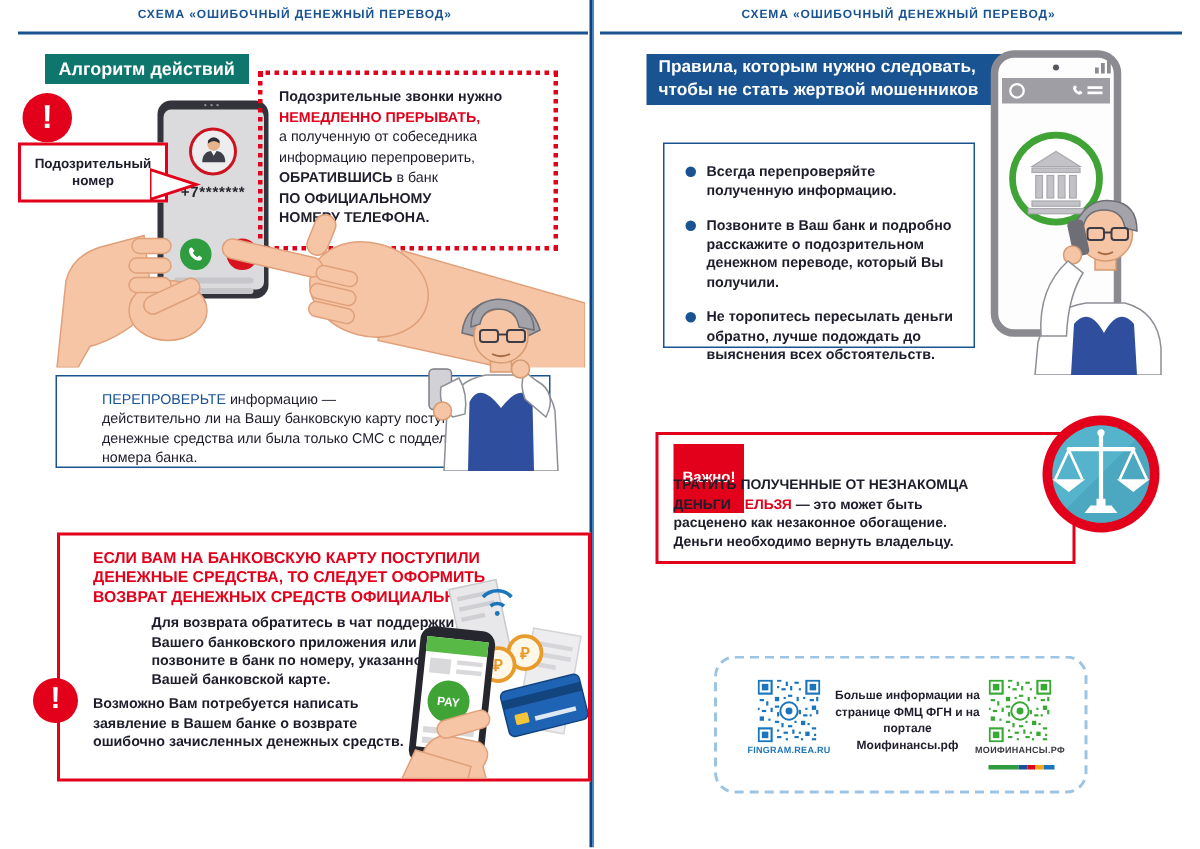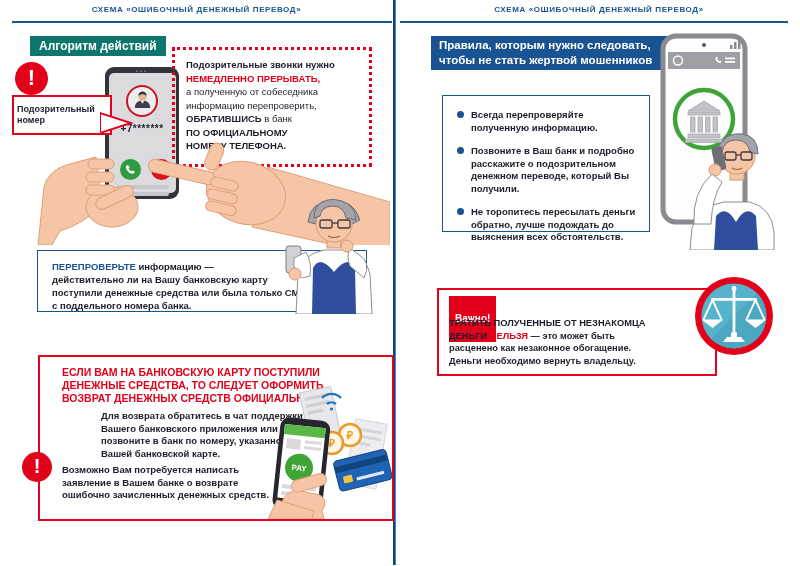--- a/index.html
+++ b/index.html
@@ -20,28 +20,28 @@
                border:2.5px solid #cc1420;background:#ededef;overflow:hidden;}
   .call-number{position:absolute;top:50px;left:0;right:0;text-align:center;font-size:10px;font-weight:bold;color:#26262e;letter-spacing:.5px;}
   .call-btn{position:absolute;width:21px;height:21px;border-radius:50%;display:flex;align-items:center;justify-content:center;}
   .btn-answer{left:11px;top:86px;background:#2e9c3f;}
   .btn-decline{left:42px;top:86px;background:#d8121f;}
   .screen-bar{position:absolute;left:7px;width:53px;height:3.5px;background:#c7c7cb;border-radius:2px;}
   .excl{background:#e2001a;border-radius:50%;color:#fff;font-weight:bold;text-align:center;}
   .excl1{left:15px;top:62px;width:33px;height:33px;font-size:22px;line-height:31px;}
   .excl2{left:22px;top:452px;width:30px;height:30px;font-size:20px;line-height:28px;}
   .callout{left:12px;top:95px;width:90px;background:#fff;border:2px solid #e2001a;
-           font-weight:bold;font-size:9px;line-height:11px;padding:7px 3px;}
+           font-weight:bold;font-size:9px;line-height:11px;text-align:center;padding:7px 3px;}
   .dotted-frame{left:172px;top:47px;width:194px;height:114px;border:3px dotted #e2001a;}
   .advice{left:186px;top:58px;font-size:9.5px;line-height:13.5px;color:#1d1d2b;}
   .advice .b{font-weight:bold;}
   .advice .red{color:#e2001a;font-weight:bold;}
   .box-blue{border:1.5px solid #1a5391;background:#fff;}
   .recheck{left:37px;top:250px;width:330px;height:62px;padding:9px 14px;box-sizing:border-box;}
-  .recheck .txt{width:258px;font-size:9.5px;line-height:13px;font-weight:bold;}
+  .recheck .txt{width:258px;font-size:9.5px;line-height:13px;font-weight:normal;margin-left:16px;}
   .recheck .hl{color:#1a5391;}
   .box-red{border:2px solid #e2001a;background:#fff;}
   .refund{left:38px;top:355px;width:352px;height:162px;}
   .refund-title{position:absolute;left:22px;top:9px;width:278px;color:#e2001a;font-weight:bold;font-size:10.5px;line-height:13px;}
   .refund-p1{position:absolute;left:22px;top:53px;width:218px;font-size:9.5px;line-height:12.5px;font-weight:bold;margin-left:39px;}
   .refund-p2{position:absolute;left:22px;top:107px;width:218px;font-size:9.5px;line-height:12.5px;font-weight:bold;}
   
   .title-box{left:431px;top:36px;width:222px;background:#1a5391;color:#fff;font-weight:bold;
              font-size:11.5px;line-height:15px;padding:2px 12px 2px 8px;}
   .rules-box{left:442px;top:95px;width:208px;height:137px;box-sizing:border-box;padding:13px 8px 0 14px;
@@ -381,14 +381,32 @@
         <path d="M18.5 24 L9.5 43.5 M18.5 24 L27.5 43.5"></path>
         <path d="M61.5 24 L52.5 43.5 M61.5 24 L70.5 43.5"></path>
       </g>
       <path d="M7.5 43.5 L29.5 43.5 L18.5 52 Z" stroke="none"></path>
       <path d="M50.5 43.5 L72.5 43.5 L61.5 52 Z" stroke="none"></path>
       <path d="M33 61 L47 61 L51 66 L29 66 Z" stroke="none"></path>
       <rect x="37" y="56.5" width="6" height="5" stroke="none"></rect>
     </g>
   </svg>
 
+  <div class="abs footer-box">
+    <svg class="qr qr-blue" style="left:27px;top:14px;" viewBox="0 0 29 29">
+      <use href="#qr"></use>
+    </svg>
+    <div class="qr-label qr-blue" style="left:6px;top:59px;">FINGRAM.REA.RU</div>
+    <div class="footer-text">Больше информации на странице ФМЦ ФГН и на портале Моифинансы.рф</div>
+    <svg class="qr qr-green" style="left:181px;top:14px;" viewBox="0 0 29 29">
+      <use href="#qr"></use>
+    </svg>
+    <div class="qr-label" style="left:160px;top:59px;color:#3a3a40;">МОИФИНАНСЫ.РФ</div>
+    <div class="stripe">
+      <i style="width:45%;background:#2e9c3f;"></i>
+        <i style="width:13%;background:#1a5391;"></i>
+        <i style="width:13%;background:#e2001a;"></i>
+        <i style="width:13%;background:#f2a71b;"></i>
+        <i style="width:16%;background:#1b75bc;"></i>
+    </div>
+  </div>
 
 </div>
 
 </body></html>

